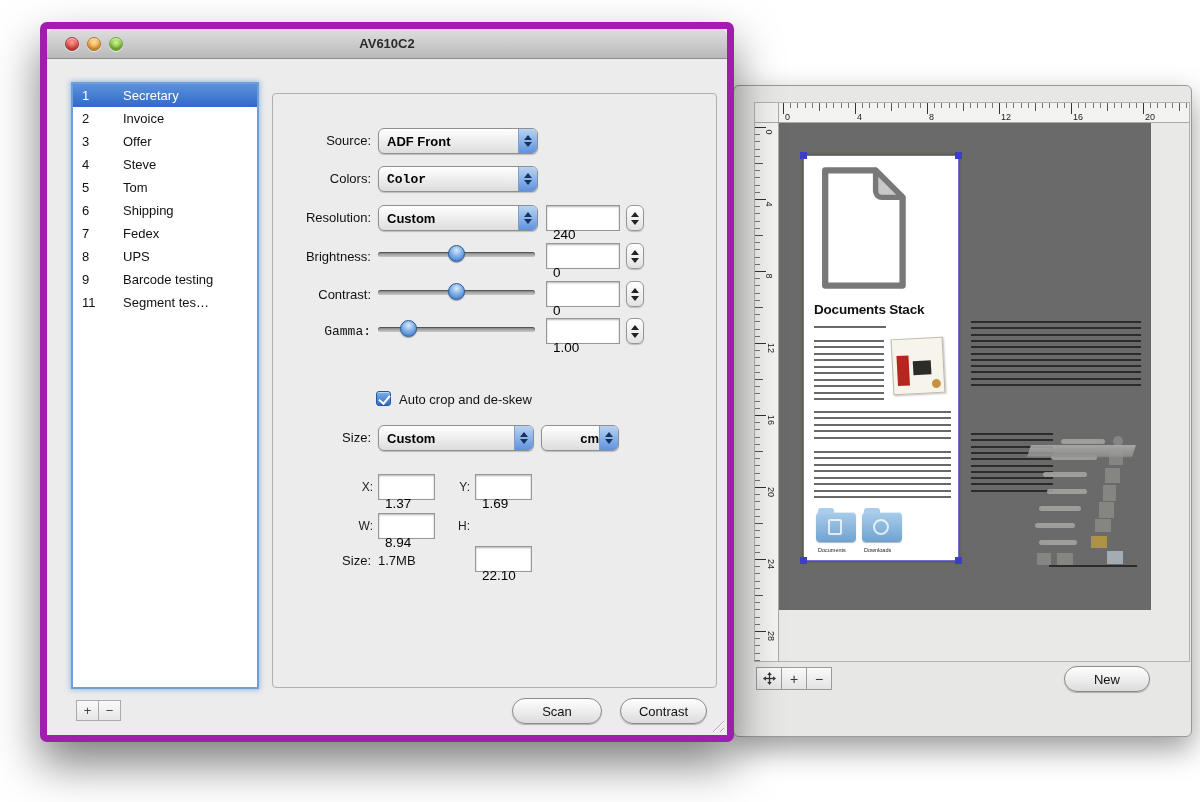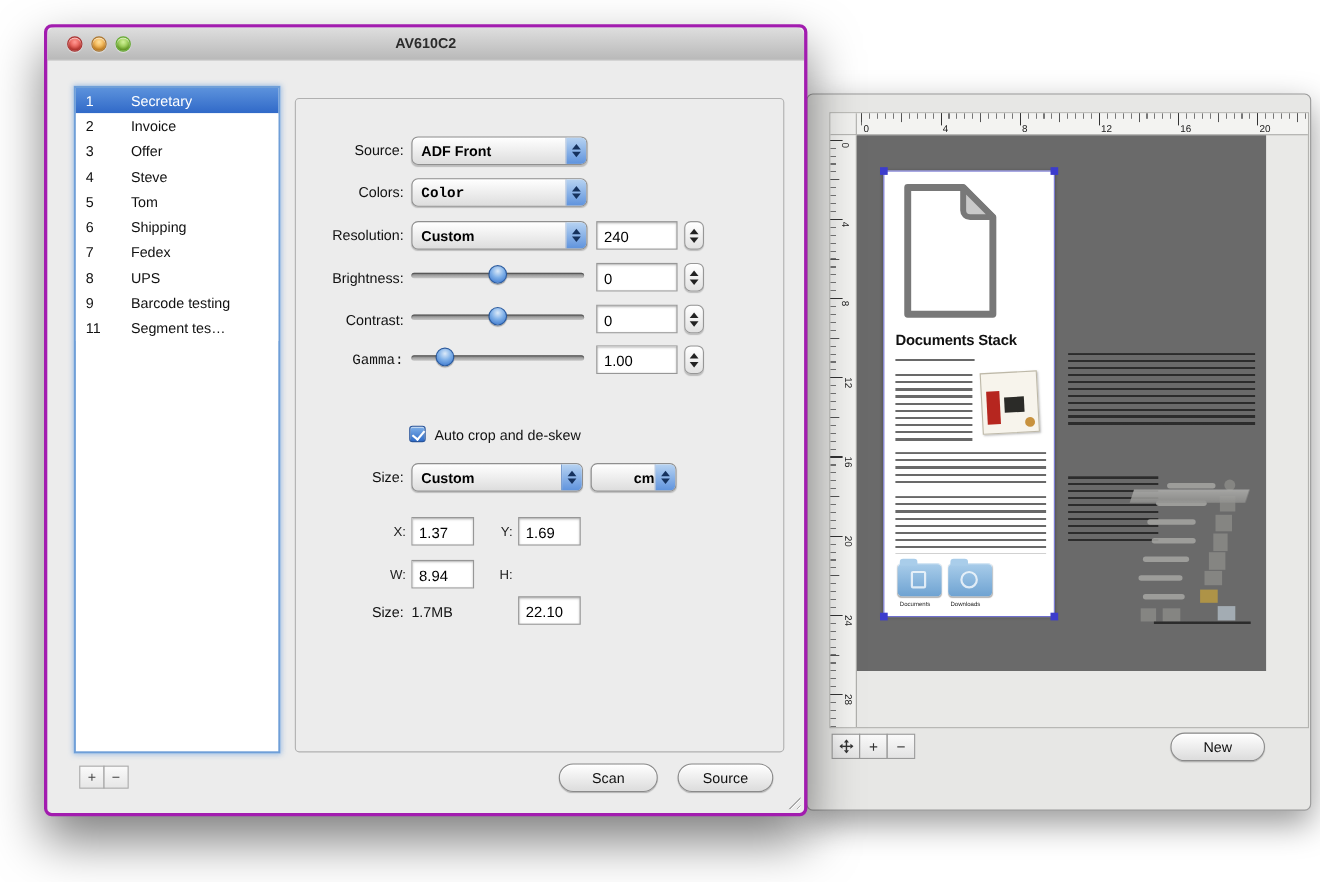--- a/index.html
+++ b/index.html
@@ -78,21 +78,21 @@
     font-size:14px; color:#333; }
   .seg-btn:first-child { margin-left:0; }
   .aqua-btn { position:absolute; height:26px; border-radius:13px;
     background:linear-gradient(#ffffff,#dcdcdc); border:1px solid #8a8a8a;
     box-shadow:0 1px 1px rgba(0,0,0,.25), inset 0 1px 0 #fff;
     display:flex; align-items:center; justify-content:center; font-size:13px; color:#111; }
   .new-btn { left:330px; top:580px; width:86px; }
 
   
   .main-window { position:absolute; left:40px; top:22px; width:694px; height:720px;
-    background:#ececec; border:3px solid #a21caf; border-radius:7px;
+    background:#ececec; border:7px solid #a21caf; border-radius:7px;
     box-shadow:0 22px 45px rgba(0,0,0,.5); z-index:2; }
   .titlebar { position:absolute; left:0; top:0; right:0; height:30px;
     background:linear-gradient(#dedede,#b9b9b9); border-bottom:1px solid #8c8c8c;
     border-radius:7px 7px 0 0; }
   .title-text { position:absolute; left:0; right:0; top:7px; text-align:center;
     font-size:13px; font-weight:600; color:#2b2b2b; }
   .tl { position:absolute; top:8px; width:14px; height:14px; border-radius:50%;
     box-shadow:inset 0 1px 1px rgba(255,255,255,.7), inset 0 -2px 3px rgba(0,0,0,.25), 0 1px 1px rgba(255,255,255,.6); }
   .tl.red    { left:18px; background:radial-gradient(circle at 50% 35%, #ff9a94, #e0443c 70%); border:1px solid #a33; }
   .tl.yellow { left:40px; background:radial-gradient(circle at 50% 35%, #ffe09a, #f0a02f 70%); border:1px solid #a73; }
@@ -129,21 +129,21 @@
   .frow-label { position:absolute; width:98px; text-align:right; font-size:13px; color:#111; }
   .popup { position:absolute; height:26px; border-radius:6px; border:1px solid #8f8f8f;
     background:linear-gradient(#ffffff,#dddddd); box-shadow:0 1px 1px rgba(0,0,0,.2), inset 0 1px 0 #fff;
     display:flex; align-items:center; }
   .popup-text { flex:1; padding-left:8px; font-size:13px; font-weight:600; color:#000; white-space:nowrap; overflow:hidden; }
   .popup-cap { width:19px; height:24px; margin-right:0px; border-left:1px solid #7d9fcf; border-radius:0 5px 5px 0;
     background:linear-gradient(#b7d3f2,#5f93dd); display:flex; flex-direction:column; align-items:center; justify-content:center; gap:2px; }
   .popup-cap .up { width:0; height:0; border-left:4px solid transparent; border-right:4px solid transparent; border-bottom:5px solid #16325e; }
   .popup-cap .dn { width:0; height:0; border-left:4px solid transparent; border-right:4px solid transparent; border-top:5px solid #16325e; }
   .tfield { position:absolute; height:26px; background:#fff; border:1px solid #979797;
-    box-shadow:inset 0 1px 2px rgba(0,0,0,.3); font-size:13.5px; color:#000; padding:6px 0 0 6px; }
+    box-shadow:inset 0 1px 2px rgba(0,0,0,.3); font-size:13.5px; color:#000; padding:21px 0 0 6px; }
   .stepper { position:absolute; width:18px; height:26px; border:1px solid #979797; border-radius:6px;
     background:linear-gradient(#ffffff,#e2e2e2); box-shadow:0 1px 1px rgba(0,0,0,.2);
     display:flex; flex-direction:column; align-items:center; justify-content:center; gap:3px; }
   .stepper .up { width:0; height:0; border-left:4px solid transparent; border-right:4px solid transparent; border-bottom:5px solid #222; }
   .stepper .dn { width:0; height:0; border-left:4px solid transparent; border-right:4px solid transparent; border-top:5px solid #222; }
   .slider { position:absolute; width:157px; height:18px; }
   .slider .track { position:absolute; left:0; right:0; top:7px; height:5px; border-radius:3px;
     background:linear-gradient(#7f7f7f,#c9c9c9); box-shadow:inset 0 1px 1px rgba(0,0,0,.4); }
   .slider .thumb { position:absolute; top:0px; width:17px; height:17px; border-radius:50%;
     background:radial-gradient(circle at 50% 30%, #dceaf9 0%, #7fb0e8 45%, #2f6cc8 100%);
@@ -416,16 +416,16 @@
     <span class="small-lab" style="left:78px; top:425px;">W:</span>
     <div class="tfield" style="left:105px; top:419px; width:57px;">8.94</div>
     <span class="small-lab" style="left:175px; top:425px;">H:</span>
     <div class="tfield" style="left:202px; top:419px; width:57px;margin-top:33px;">22.10</div>
 
     <div class="frow-label" style="left:0; top:459px;">Size:</div>
     <div class="size-value" style="left:105px; top:459px;">1.7MB</div>
   </div>
 
   <div class="aqua-btn" style="left:465px; top:669px; width:90px;">Scan</div>
-  <div class="aqua-btn" style="left:573px; top:669px; width:87px;">Source</div>
+  <div class="aqua-btn" style="left:573px; top:669px; width:87px;">Contrast</div>
 
   <div class="resize-grip"></div>
 </div>
 
 </body></html>

